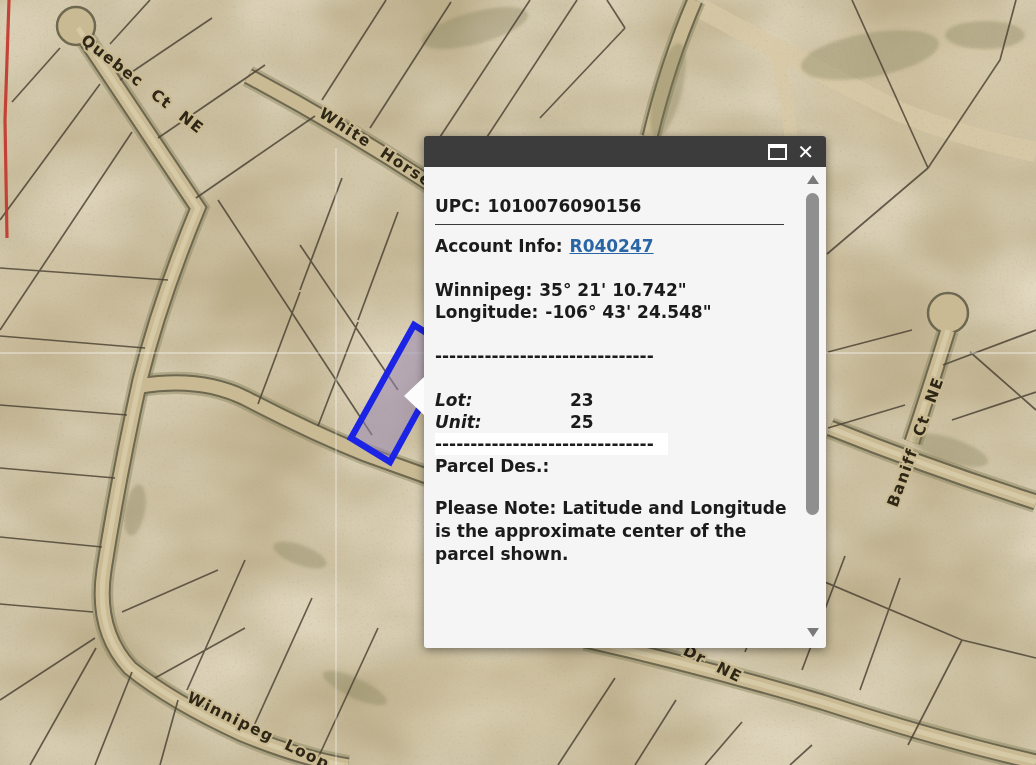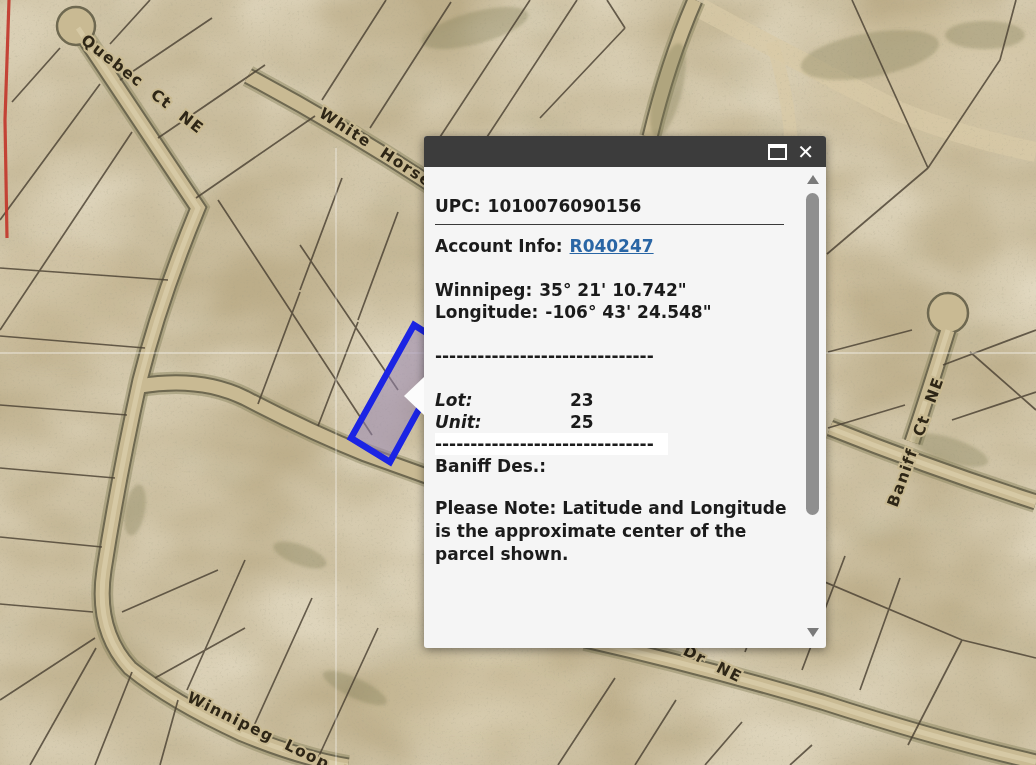--- a/index.html
+++ b/index.html
@@ -210,21 +210,21 @@
       <div class="line">
         <span class="lbl">Lot:</span><span>23</span>
       </div>
       <div class="line">
         <span class="lbl">Unit:</span><span>25</span>
       </div>
       <div class="line divider">
         <span class="hl">-------------------------------</span>
       </div>
       <div class="line">
-        <span class="fl">Baniff Des.:</span><span></span>
+        <span class="fl">Parcel Des.:</span><span></span>
       </div>
       <div class="gap20"></div>
       <div class="note">Please Note: Latitude and Longitude is the approximate center of the parcel shown.</div>
 
       <div class="sb">
         <div class="sb-up"></div>
         <div class="sb-thumb"></div>
         <div class="sb-down"></div>
       </div>
     </div>

